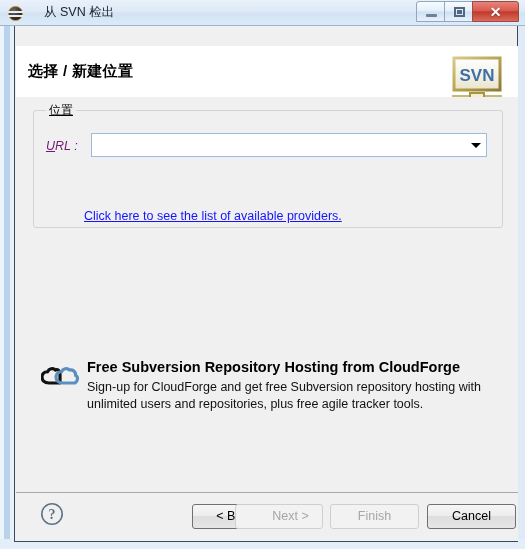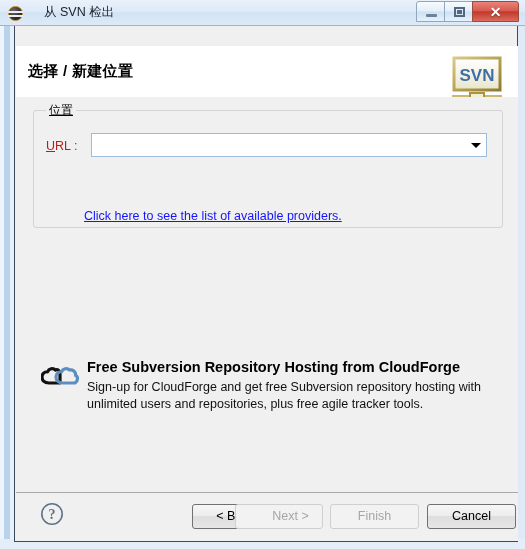--- a/index.html
+++ b/index.html
@@ -204,21 +204,22 @@
     padding: 0 3px;
     font-size: 12px;
     color: #000;
   }
   .mnemonic { text-decoration: underline; }
   #url-label {
     position: absolute;
     left: 12px;
     top: 28px;
     font-size: 12.5px;
-    color: #b91c1c;
+    color: #701a75;
+    font-style: italic;
   }
   #url-combo {
     position: absolute;
     left: 57px;
     top: 22px;
     width: 396px;
     height: 24px;
     background: #ffffff;
     border: 1px solid #9bbcdc;
     box-sizing: border-box;

